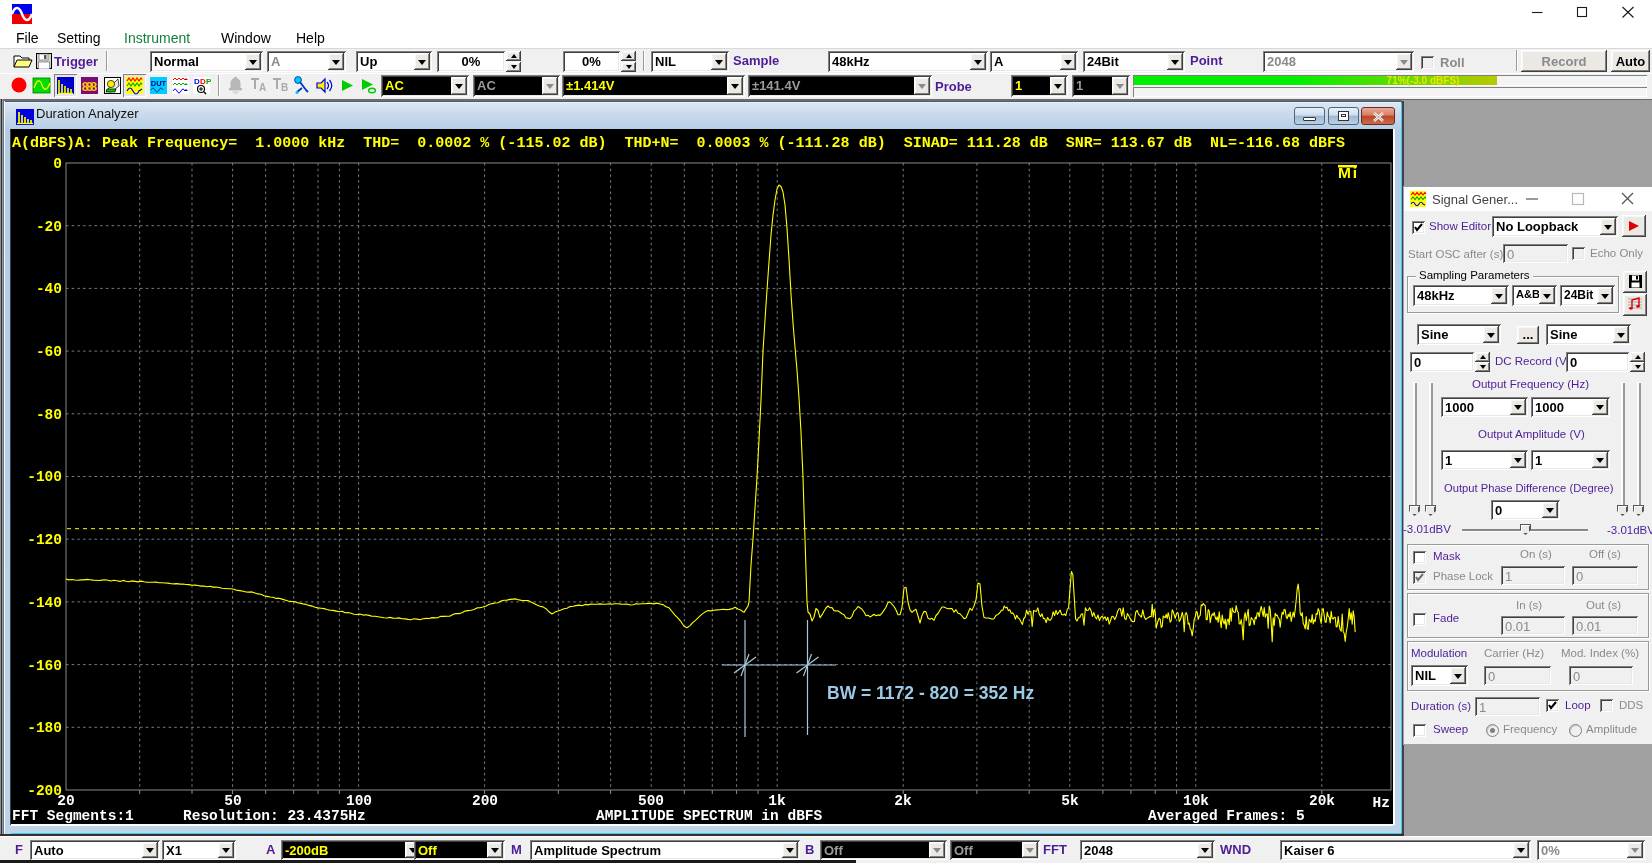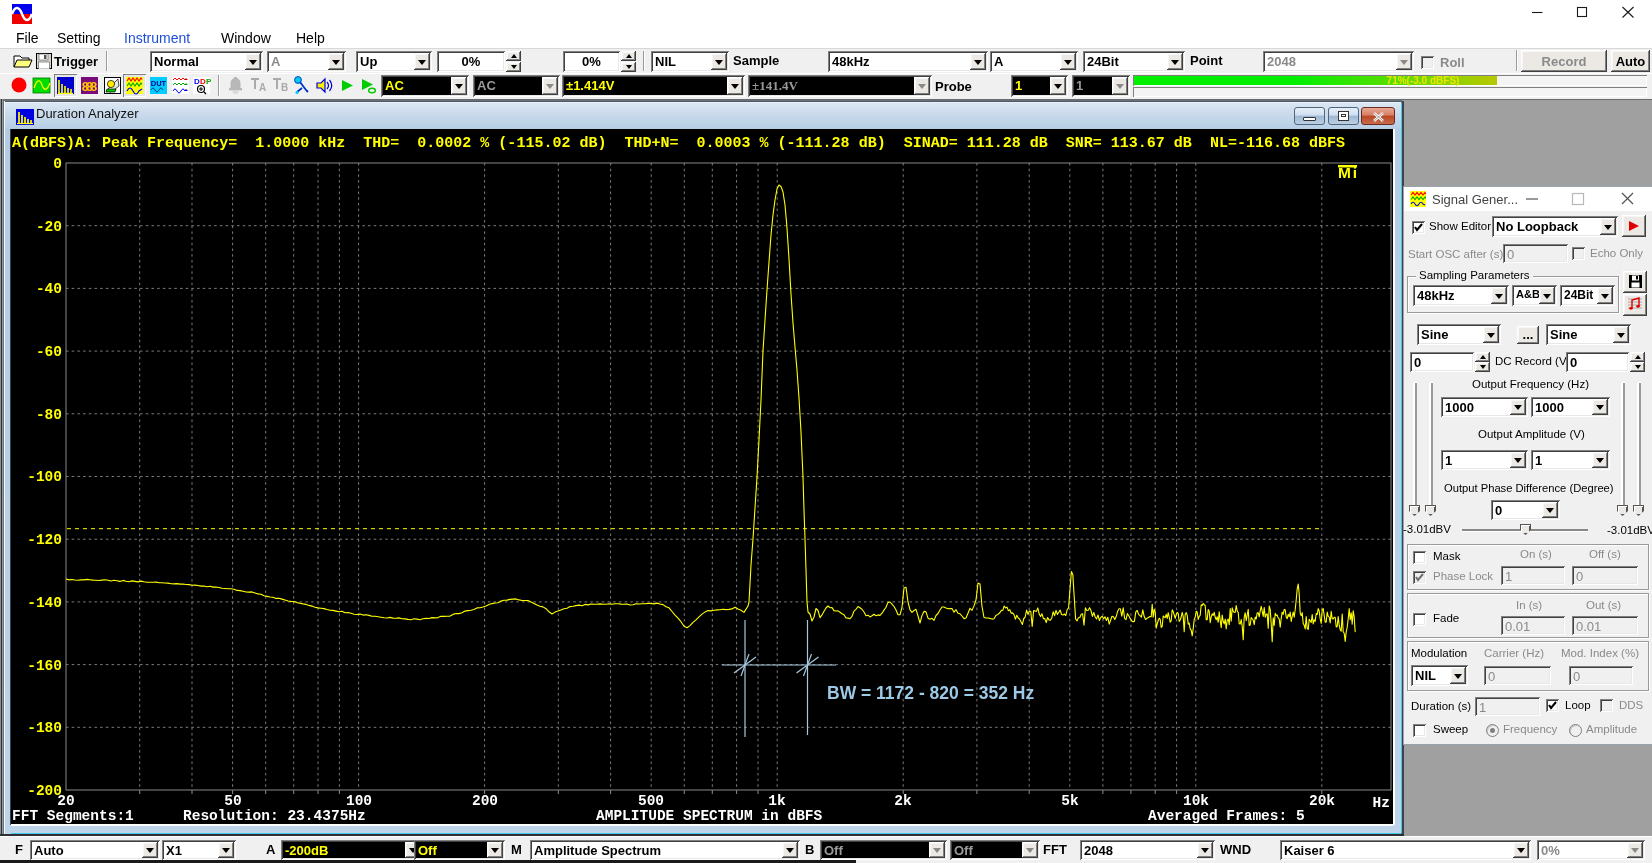--- a/index.html
+++ b/index.html
@@ -1,17 +1,17 @@
 <!DOCTYPE html>
 <html><head><meta charset="utf-8"><style>
 *{margin:0;padding:0;box-sizing:border-box}
 html,body{width:1652px;height:863px;overflow:hidden;background:#a0a0a0;
  font-family:"Liberation Sans",sans-serif;-webkit-font-smoothing:antialiased}
 .ab{position:absolute}
-.lbl{position:absolute;font:600 13px "Liberation Sans",sans-serif;color:#000000;white-space:nowrap}
+.lbl{position:absolute;font:600 13px "Liberation Sans",sans-serif;color:#4c1d95;white-space:nowrap}
 .cb{position:absolute}
 .cf{position:absolute;inset:0;background:#ffffff;color:#000;font:700 13px "Liberation Sans",sans-serif;padding-top:3px;padding-left:4px;white-space:nowrap;overflow:hidden;
  box-shadow:inset 1px 1px 0 #808080,inset -1px -1px 0 #fff,inset 2px 2px 0 #404040,inset -2px -2px 0 #e8e8e8}
 .cf.k{background:#000;color:#ffff00}
 .cf.kg{background:#000;color:#9a9a9a}
 .cf.gd{background:#fff;color:#8a8a8a}
 .ca{position:absolute;right:2px;top:2px;bottom:2px;width:16px;background:#ece9e4;
  box-shadow:inset -1px -1px 0 #404040,inset 1px 1px 0 #fff,inset -2px -2px 0 #808080,inset 2px 2px 0 #f6f6f6}
 .ca i{position:absolute;left:50%;top:50%;margin:-2px 0 0 -4px;border:4px solid transparent;border-top:5px solid #000;border-bottom:none;width:0;height:0}
 .ca.g i{border-top-color:#8a8a8a}
@@ -45,21 +45,21 @@
     <svg class="ab" style="left:1527px;top:0" width="125" height="27">
       <line x1="5" y1="12.5" x2="15.5" y2="12.5" stroke="#1a1a1a" stroke-width="1.1"></line>
       <rect x="50.5" y="7.5" width="9" height="9" fill="none" stroke="#1a1a1a" stroke-width="1.1"></rect>
       <line x1="95.5" y1="7" x2="106.5" y2="17.5" stroke="#1a1a1a" stroke-width="1.1"></line>
       <line x1="106.5" y1="7" x2="95.5" y2="17.5" stroke="#1a1a1a" stroke-width="1.1"></line>
     </svg>
   </div>
 <div class="ab" style="left:0;top:27px;width:1652px;height:21px;background:#ffffff">
     <div class="ab" style="left:16px;top:3px;font:400 14px 'Liberation Sans';color:#000">File</div>
     <div class="ab" style="left:57px;top:3px;font:400 14px 'Liberation Sans';color:#000">Setting</div>
-    <div class="ab" style="left:124px;top:3px;font:400 14px 'Liberation Sans';color:#1d4ed8">Instrument</div>
+    <div class="ab" style="left:124px;top:3px;font:400 14px 'Liberation Sans';color:#15803d">Instrument</div>
     <div class="ab" style="left:221px;top:3px;font:400 14px 'Liberation Sans';color:#000">Window</div>
     <div class="ab" style="left:296px;top:3px;font:400 14px 'Liberation Sans';color:#000">Help</div>
   </div>
 <div class="ab" style="left:0;top:48px;width:1652px;height:25px;background:#f0f0f0;border-top:1px solid #d8d8d8">
     <svg class="ab" style="left:13px;top:4px" width="20" height="16">
       <path d="M1,14 L1,3 L7,3 L9,5 L16,5 L16,7" fill="#fff" stroke="#000" stroke-width="1"></path>
       <path d="M1,14 L4,7 L19,7 L16,14 Z" fill="#ffff80" stroke="#000" stroke-width="1"></path>
     </svg>
     <svg class="ab" style="left:36px;top:4px" width="17" height="16">
       <rect x="0.5" y="0.5" width="15" height="15" fill="#d8d4cc" stroke="#000"></rect>
@@ -244,21 +244,21 @@
       <i></i>
     </div>
   </div>
 <div class="cb" style="left:562px;top:75px;width:183px;height:22px">
     <div class="cf k" style="font-size:13px;">±1.414V</div>
     <div class="ca ">
       <i></i>
     </div>
   </div>
 <div class="cb" style="left:748px;top:75px;width:184px;height:22px">
-    <div class="cf kg" style="font-size:13px;font-family:Liberation Serif, serif;">±141.4V</div>
+    <div class="cf kg" style="font-size:13px;">±141.4V</div>
     <div class="ca g  ">
       <i></i>
     </div>
   </div>
 <div class="lbl" style="left:935px;top:79px;font-weight:700">Probe</div>
 <div class="cb" style="left:1011px;top:75px;width:57px;height:22px">
     <div class="cf k" style="font-size:13px;">1</div>
     <div class="ca ">
       <i></i>
     </div>

